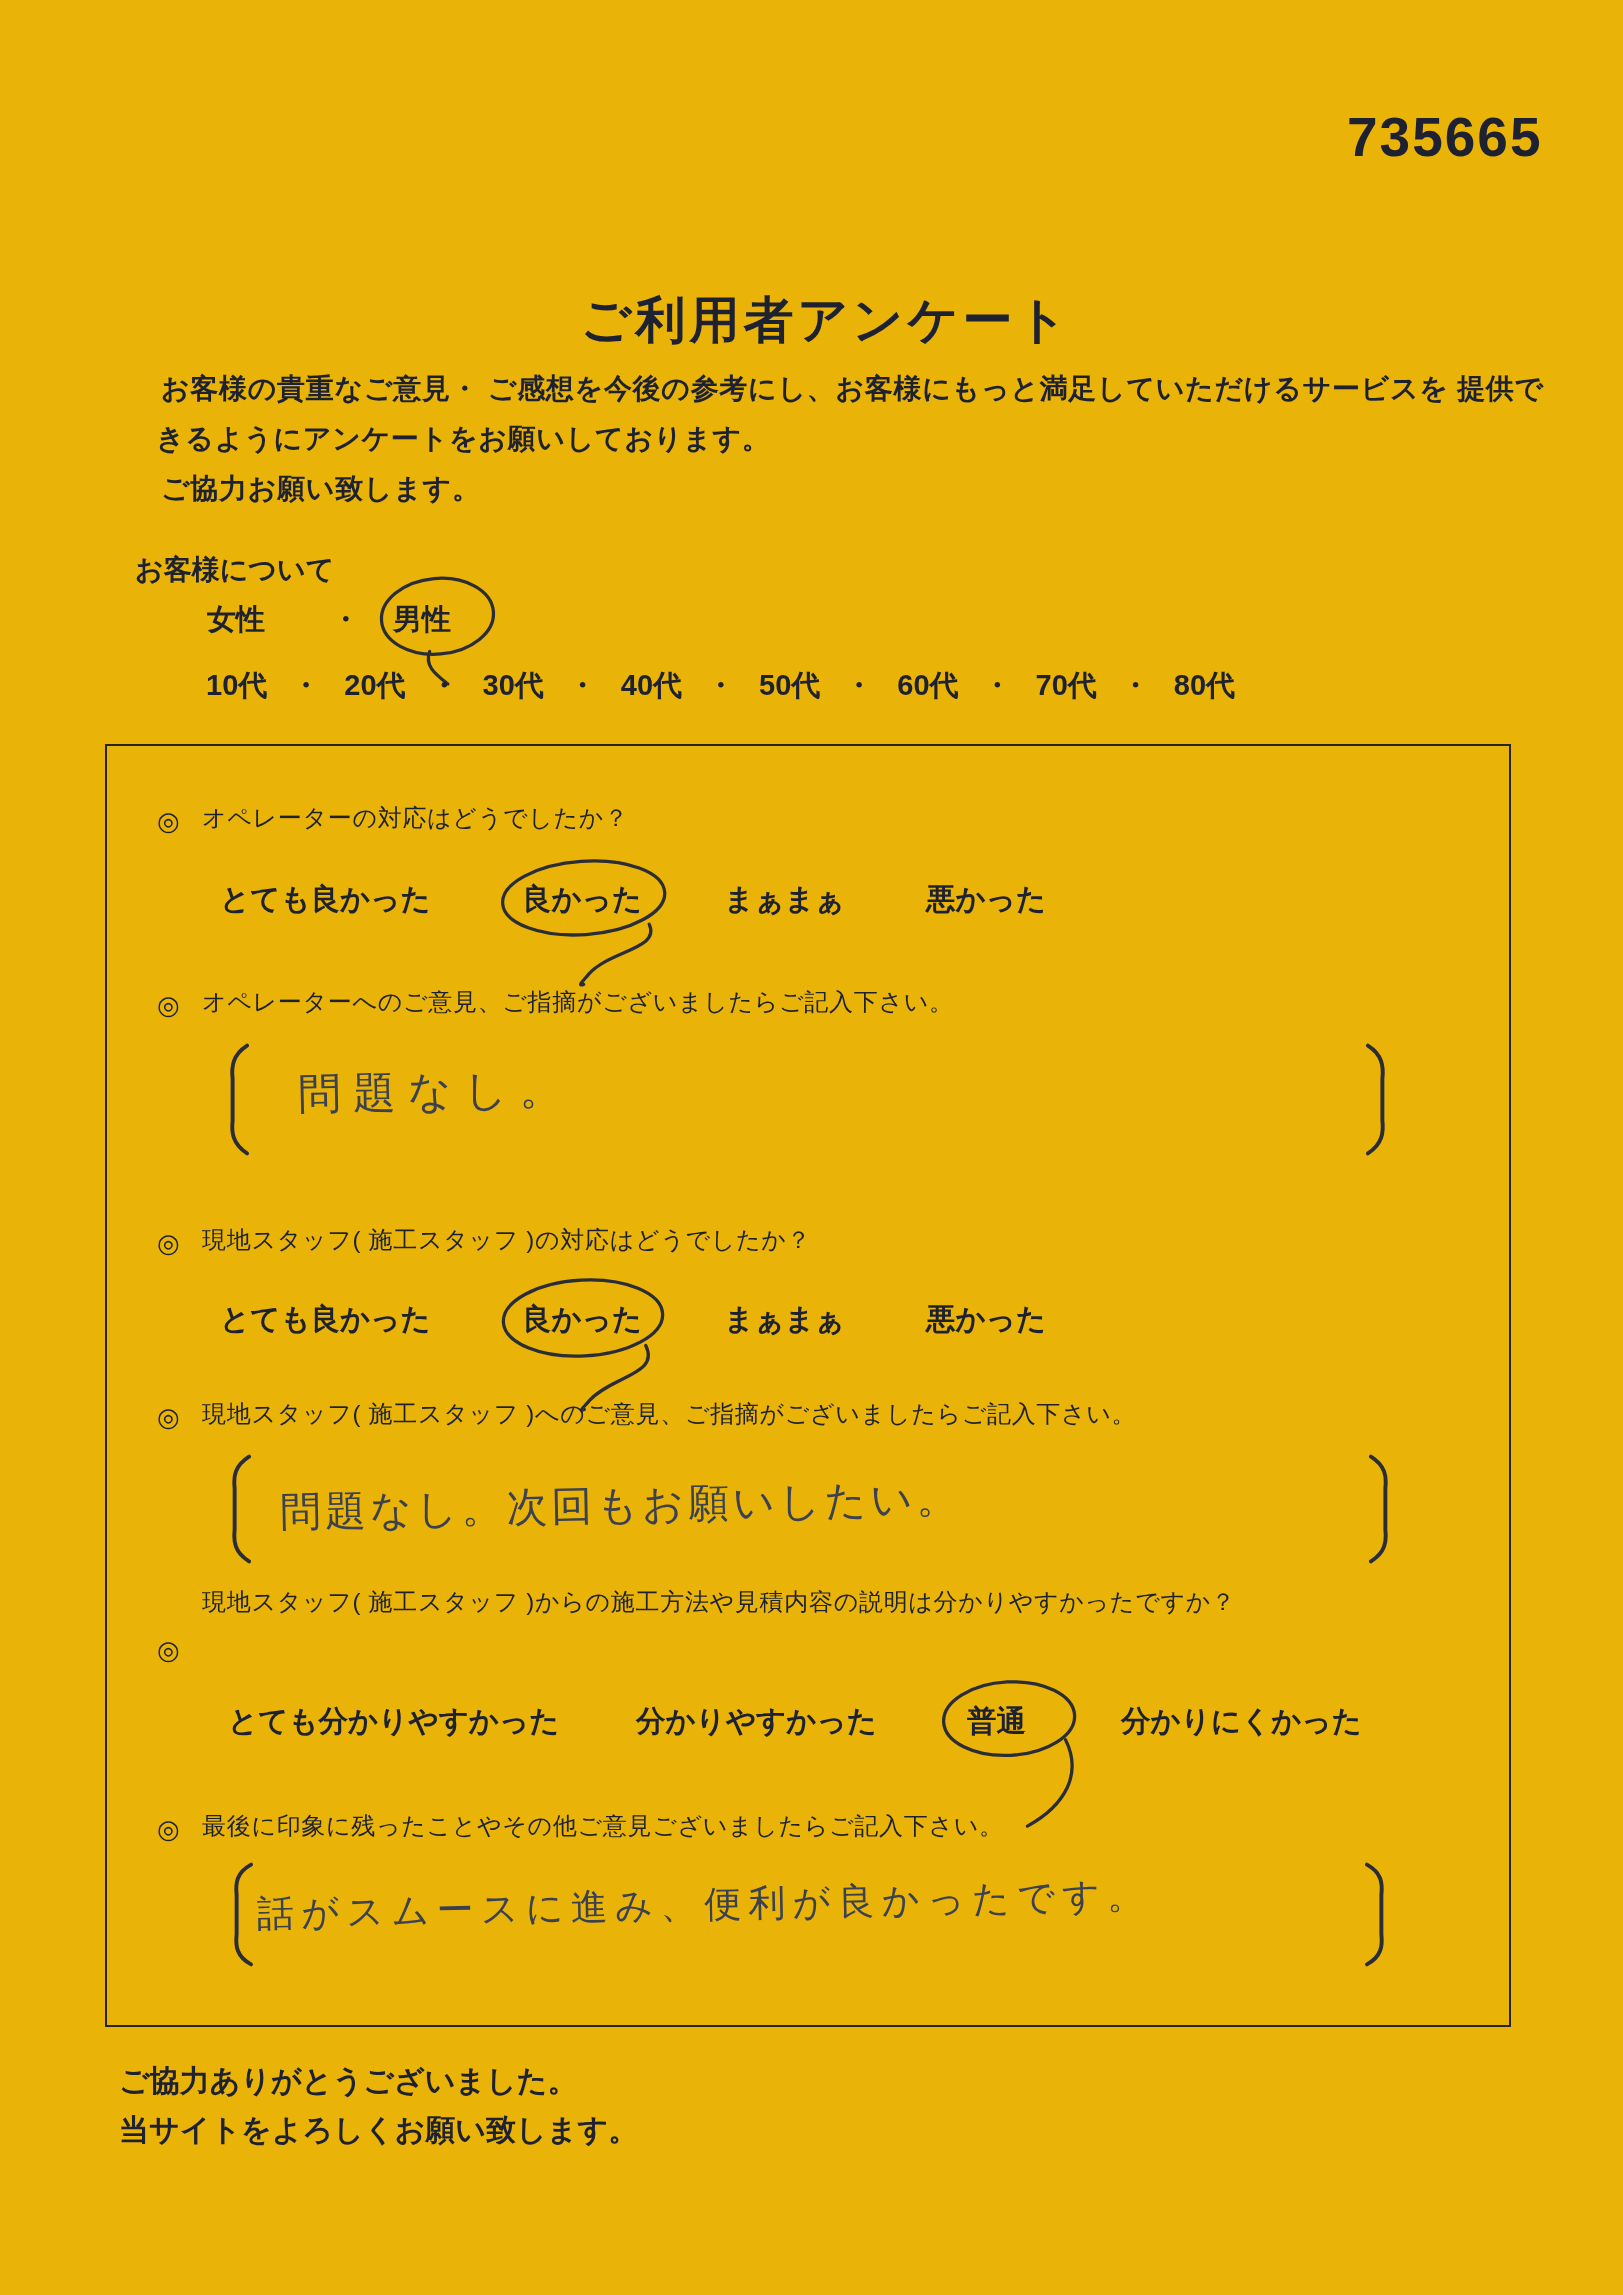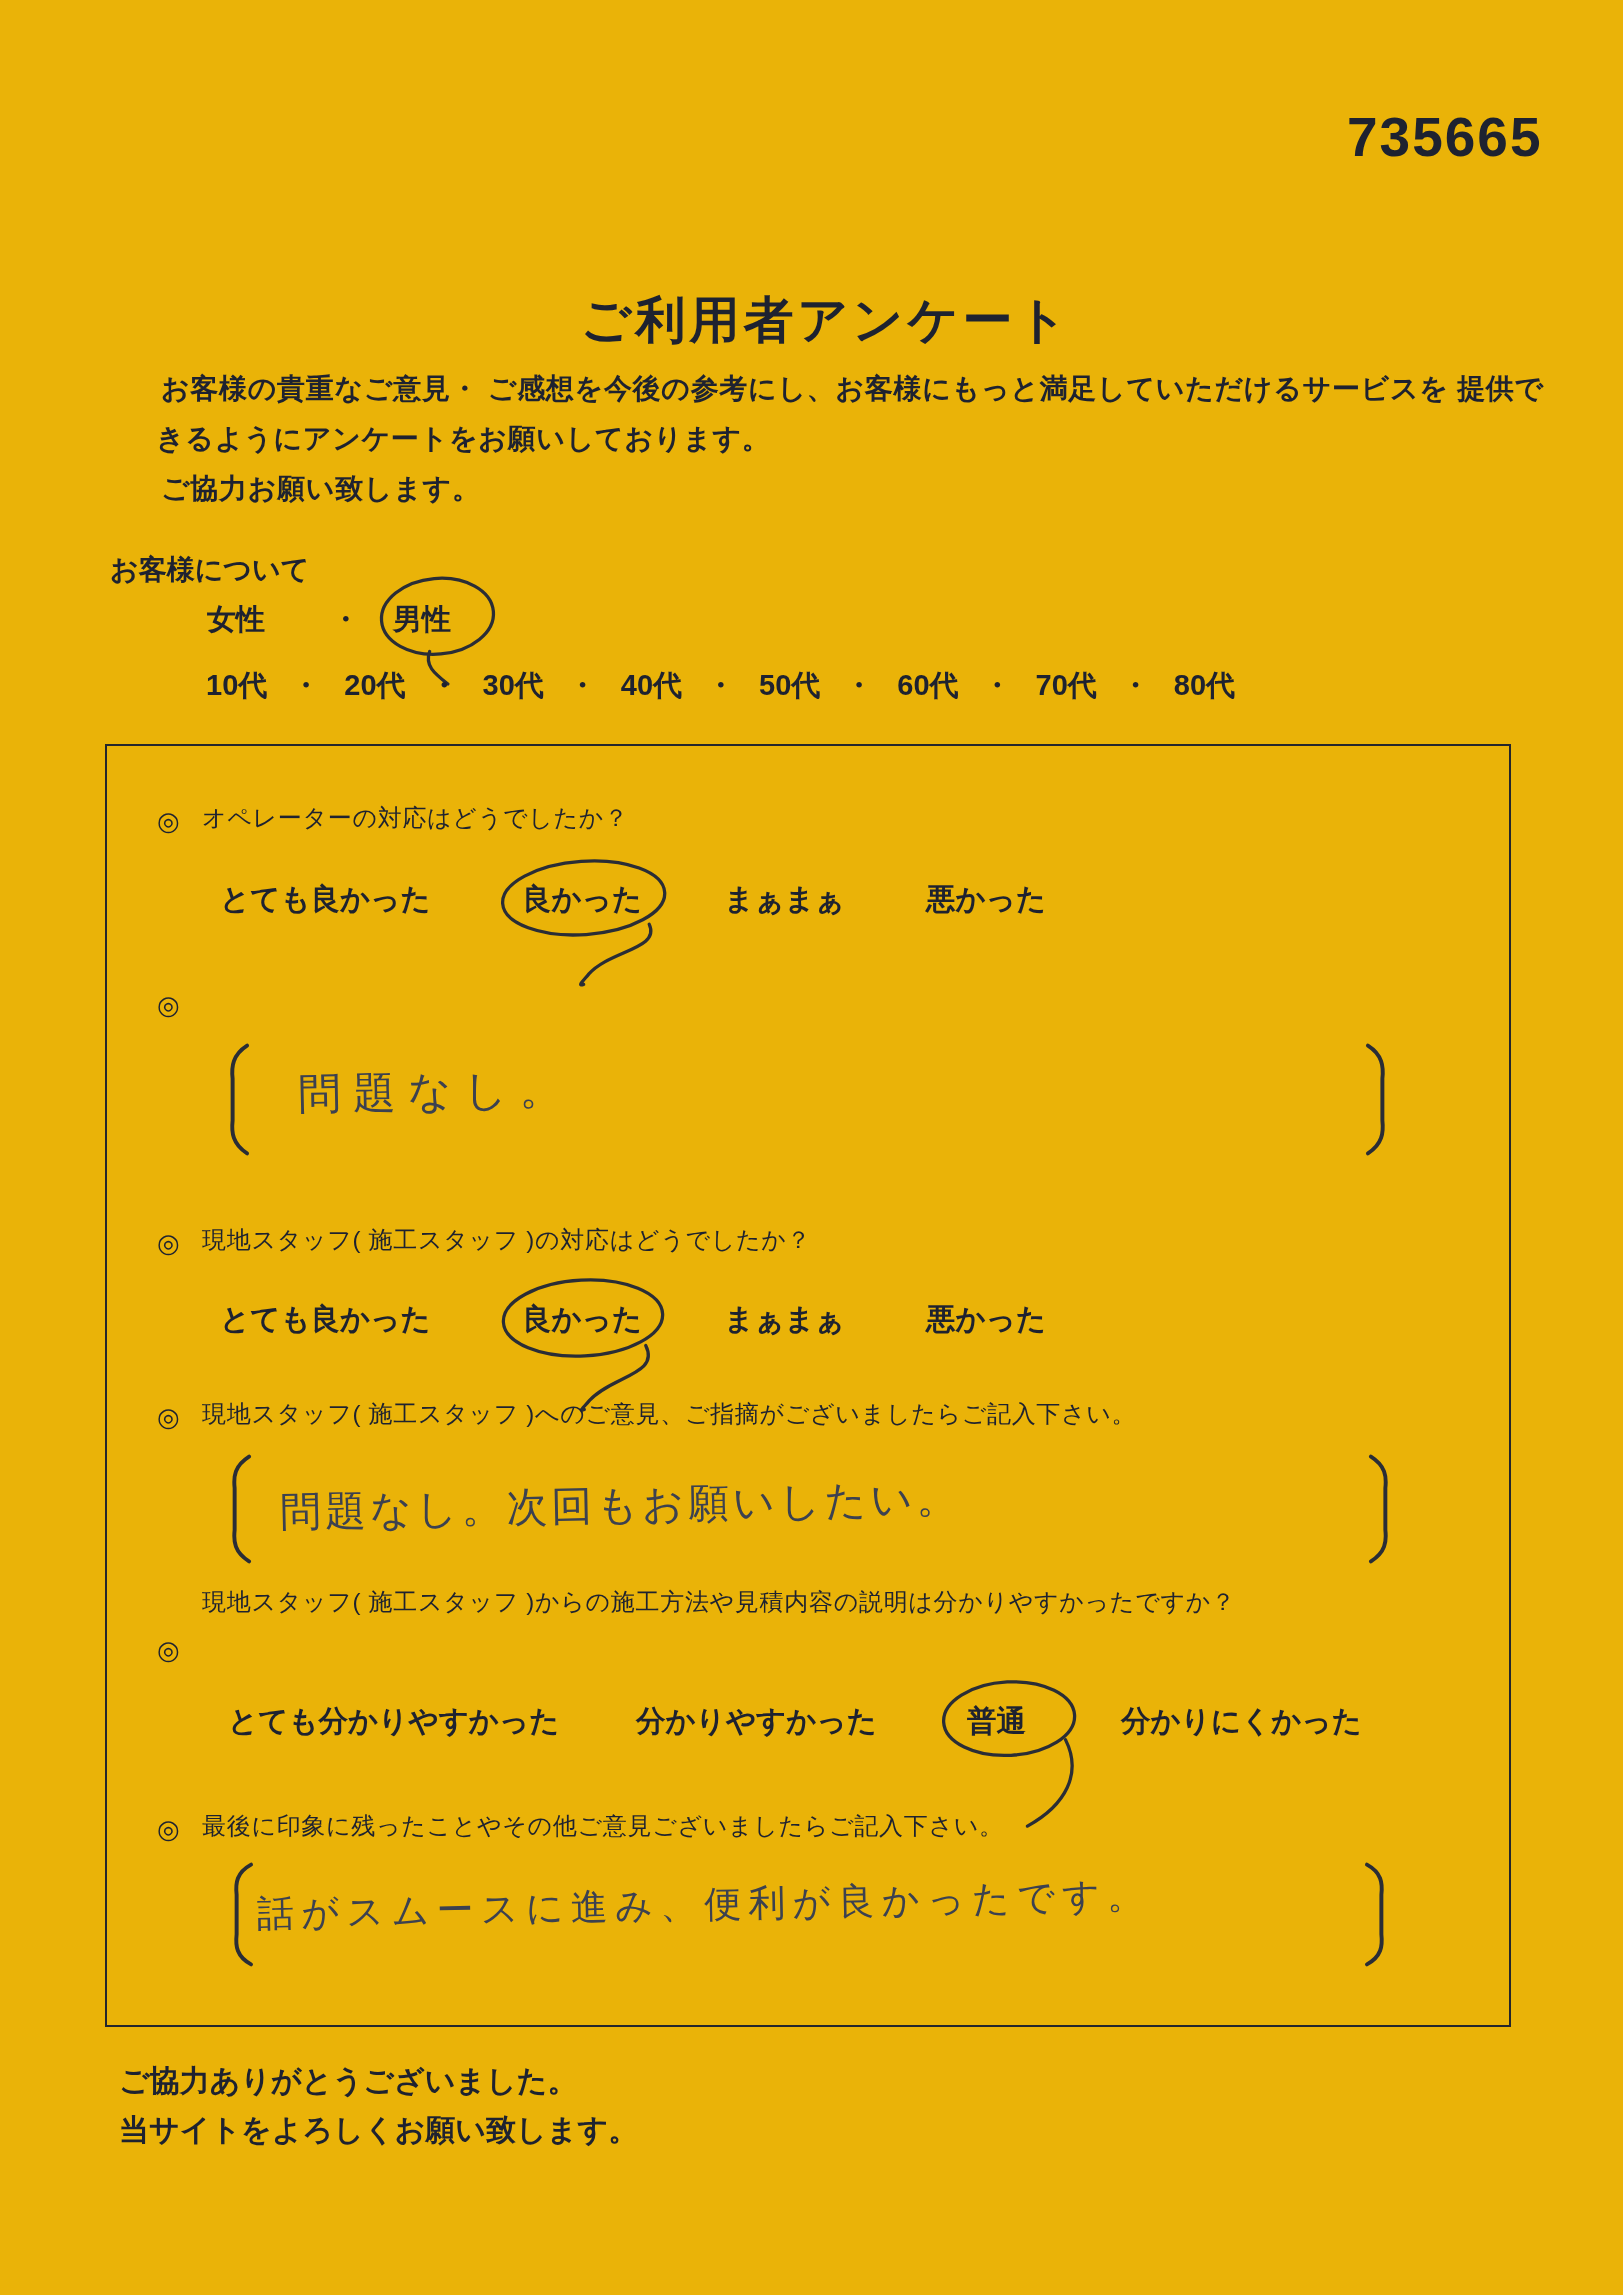--- a/index.html
+++ b/index.html
@@ -11,21 +11,21 @@
     color:#1e2230;
     overflow:hidden;
   }
   .abs{position:absolute;white-space:nowrap;}
   #doc-number{left:1347px;top:105px;font-size:55px;font-weight:600;letter-spacing:2px;}
   #title{left:0;right:0;top:287px;text-align:center;font-size:50px;font-weight:700;letter-spacing:3.9px;padding-left:29px;}
   .intro-line{font-size:28px;font-weight:600;letter-spacing:0.7px;}
   #intro-1{left:161px;top:370px;}
   #intro-2{left:156px;top:420px;}
   #intro-3{left:161px;top:470px;}
-  #customer-heading{left:110px;top:551px;font-size:28px;font-weight:700;}
+  #customer-heading{left:135px;top:551px;font-size:28px;font-weight:700;}
   .choice{font-size:29px;font-weight:700;}
   #gender-female{left:207px;top:600px;}
   #gender-dot{left:331px;top:600px;}
   #gender-male{left:393px;top:600px;}
   #age-row{left:206px;top:666px;display:flex;gap:24px;}
   #age-row .dot{width:29px;text-align:center;}
   #main-box{
     left:105px;top:744px;width:1402px;height:1279px;
     border:2.6px solid #24262c;background:transparent;
   }
@@ -89,20 +89,21 @@
   <span class="option" style="left:220px;top:880px;">とても良かった</span>
   <span class="option" style="left:522px;top:880px;">良かった</span>
   <span class="option" style="left:724px;top:880px;">まぁまぁ</span>
   <span class="option" style="left:926px;top:880px;">悪かった</span>
   <svg class="overlay" style="left:492px;top:852px;" width="203" height="141" viewBox="0 0 310 215">
     <ellipse cx="140" cy="70" rx="124" ry="56" fill="none" stroke="#2a2d36" stroke-width="5" transform="rotate(-4 140 70)"></ellipse>
     <path d="M240 110 C258 148 180 150 148 186 C138 198 130 205 140 202" fill="none" stroke="#2a2d36" stroke-width="5" stroke-linecap="round"></path>
   </svg>
 
   <span class="abs bullet" style="left:157px;top:990px;">◎</span>
+  <span class="abs question" style="left:202px;top:986px;">オペレーターへのご意見、ご指摘がございましたらご記入下さい。</span>
   <svg class="overlay" style="left:226px;top:1043px;" width="29" height="113" viewBox="0 0 44 172">
     <path d="M32 4 C10 18 8 36 10 54 L10 118 C8 136 10 154 32 168" fill="none" stroke="#2a2d36" stroke-width="6" stroke-linecap="round"></path>
   </svg>
   <svg class="overlay" style="left:1360px;top:1043px;" width="29" height="113" viewBox="0 0 44 172">
     <path d="M12 4 C34 18 36 36 34 54 L34 118 C36 136 34 154 12 168" fill="none" stroke="#2a2d36" stroke-width="6" stroke-linecap="round"></path>
   </svg>
   <span class="abs hand" style="left:298px;top:1063px;font-size:43px;letter-spacing:11.8px;">問題なし。</span>
 
   <span class="abs bullet" style="left:157px;top:1228px;">◎</span>
   <span class="abs question" style="left:202px;top:1224px;">現地スタッフ( 施工スタッフ )の対応はどうでしたか？</span>

